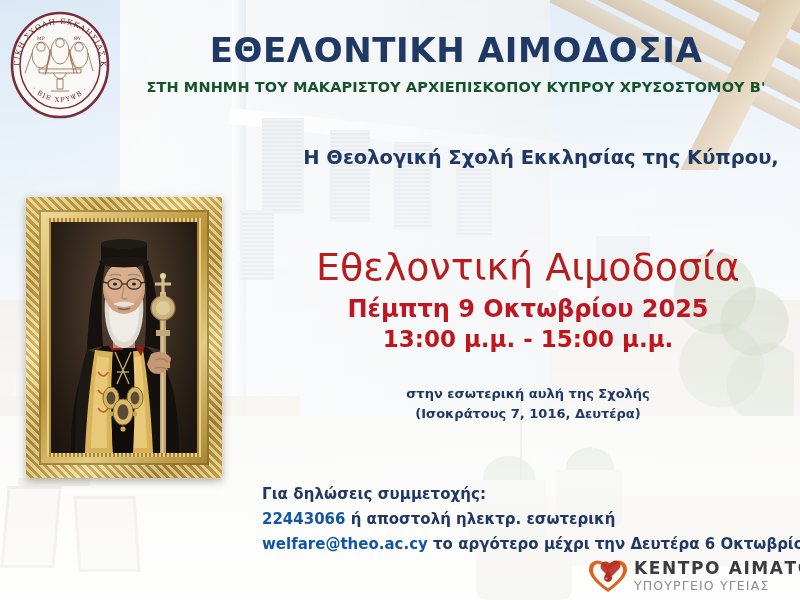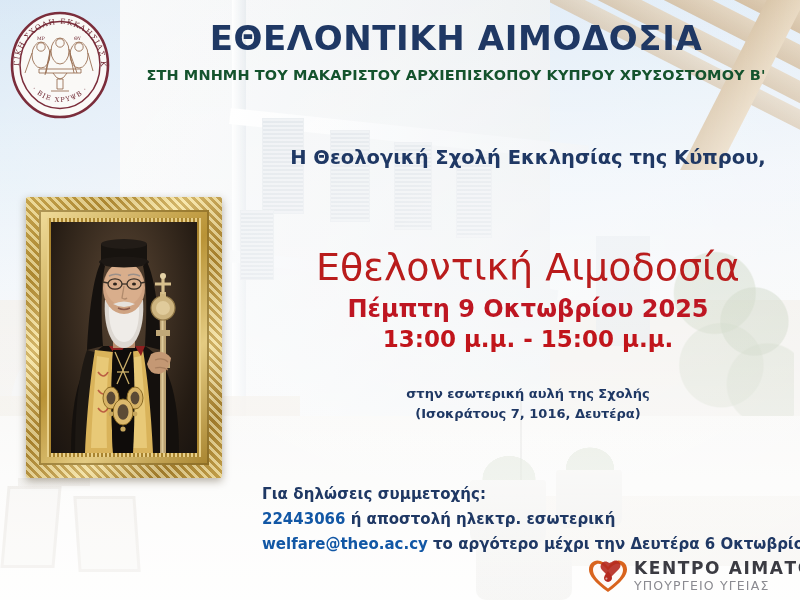--- a/index.html
+++ b/index.html
@@ -142,21 +142,21 @@
   .bg-wash2 {
     position:absolute; inset:0;
     background:radial-gradient(ellipse at 62% 42%, rgba(255,255,255,.30) 0%, rgba(255,255,255,.10) 55%, rgba(255,255,255,0) 100%);
   }
 
   
   #seal { position:absolute; left:5px; top:3px; width:110px; height:118px; }
   .seal-svg { width:110px; height:118px; display:block; }
 
   
-  #header-block { position:absolute; left:120px; top:20px; width:672px; text-align:center; }
+  #header-block { position:absolute; left:120px; top:32px; width:672px; text-align:center; }
   .title-main {
     font-size:34px; font-weight:bold; color:#1F3864;
     letter-spacing:.6px; line-height:1.06; white-space:nowrap;
   }
   .title-sub {
     margin-top:11px; font-size:14.5px; font-weight:bold; color:#14532d;
     letter-spacing:.1px; white-space:nowrap;
   }
 
   
@@ -180,21 +180,21 @@
     background:repeating-linear-gradient(90deg,#e8d08a 0 2px,#a9842f 2px 4px);
   }
   .canvas {
     position:absolute; left:25px; top:25px; right:25px; bottom:25px;
     background:radial-gradient(ellipse at 50% 34%, #5a4634 0%, #3d2f22 42%, #241b13 78%, #1a1410 100%);
     overflow:hidden;
   }
   .portrait-svg { position:absolute; inset:0; width:100%; height:100%; }
 
   
-  #invite-block { position:absolute; left:268px; top:142px; width:520px; text-align:center; }
+  #invite-block { position:absolute; left:281px; top:142px; width:520px; text-align:center; }
   .invite-line {
     font-size:19.5px; font-weight:bold; color:#1F3864; line-height:1.62;
     white-space:nowrap;
   }
 
   #event-block { position:absolute; left:268px; top:246px; width:520px; text-align:center; }
   .event-name {
     font-size:38px; font-weight:normal; color:#b91c1c; line-height:1.12; white-space:nowrap;
   }
   .event-date {

